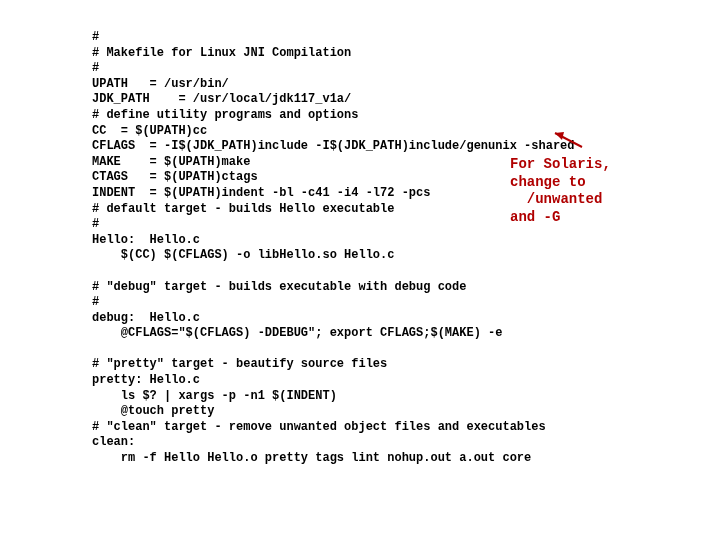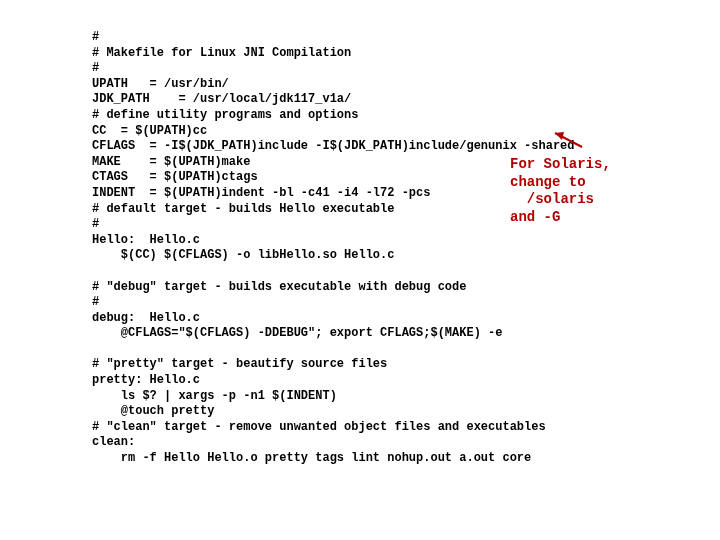--- a/index.html
+++ b/index.html
@@ -68,14 +68,14 @@
 clean:
     rm -f Hello Hello.o pretty tags lint nohup.out a.out core</span></div>
 
 <svg class="arrow" width="720" height="540" style="top:0;left:0;">
   <line x1="582" y1="147" x2="555" y2="133" stroke="#b00000" stroke-width="2"></line>
   <polygon points="555,133 564,132 562,140" fill="#b00000"></polygon>
 </svg>
 
 <div class="annotation" style="top:156px; left:510px;"><span>For Solaris,
 change to
-  /solaris
+  /unwanted
 and -G</span></div>
 
 </body></html>

